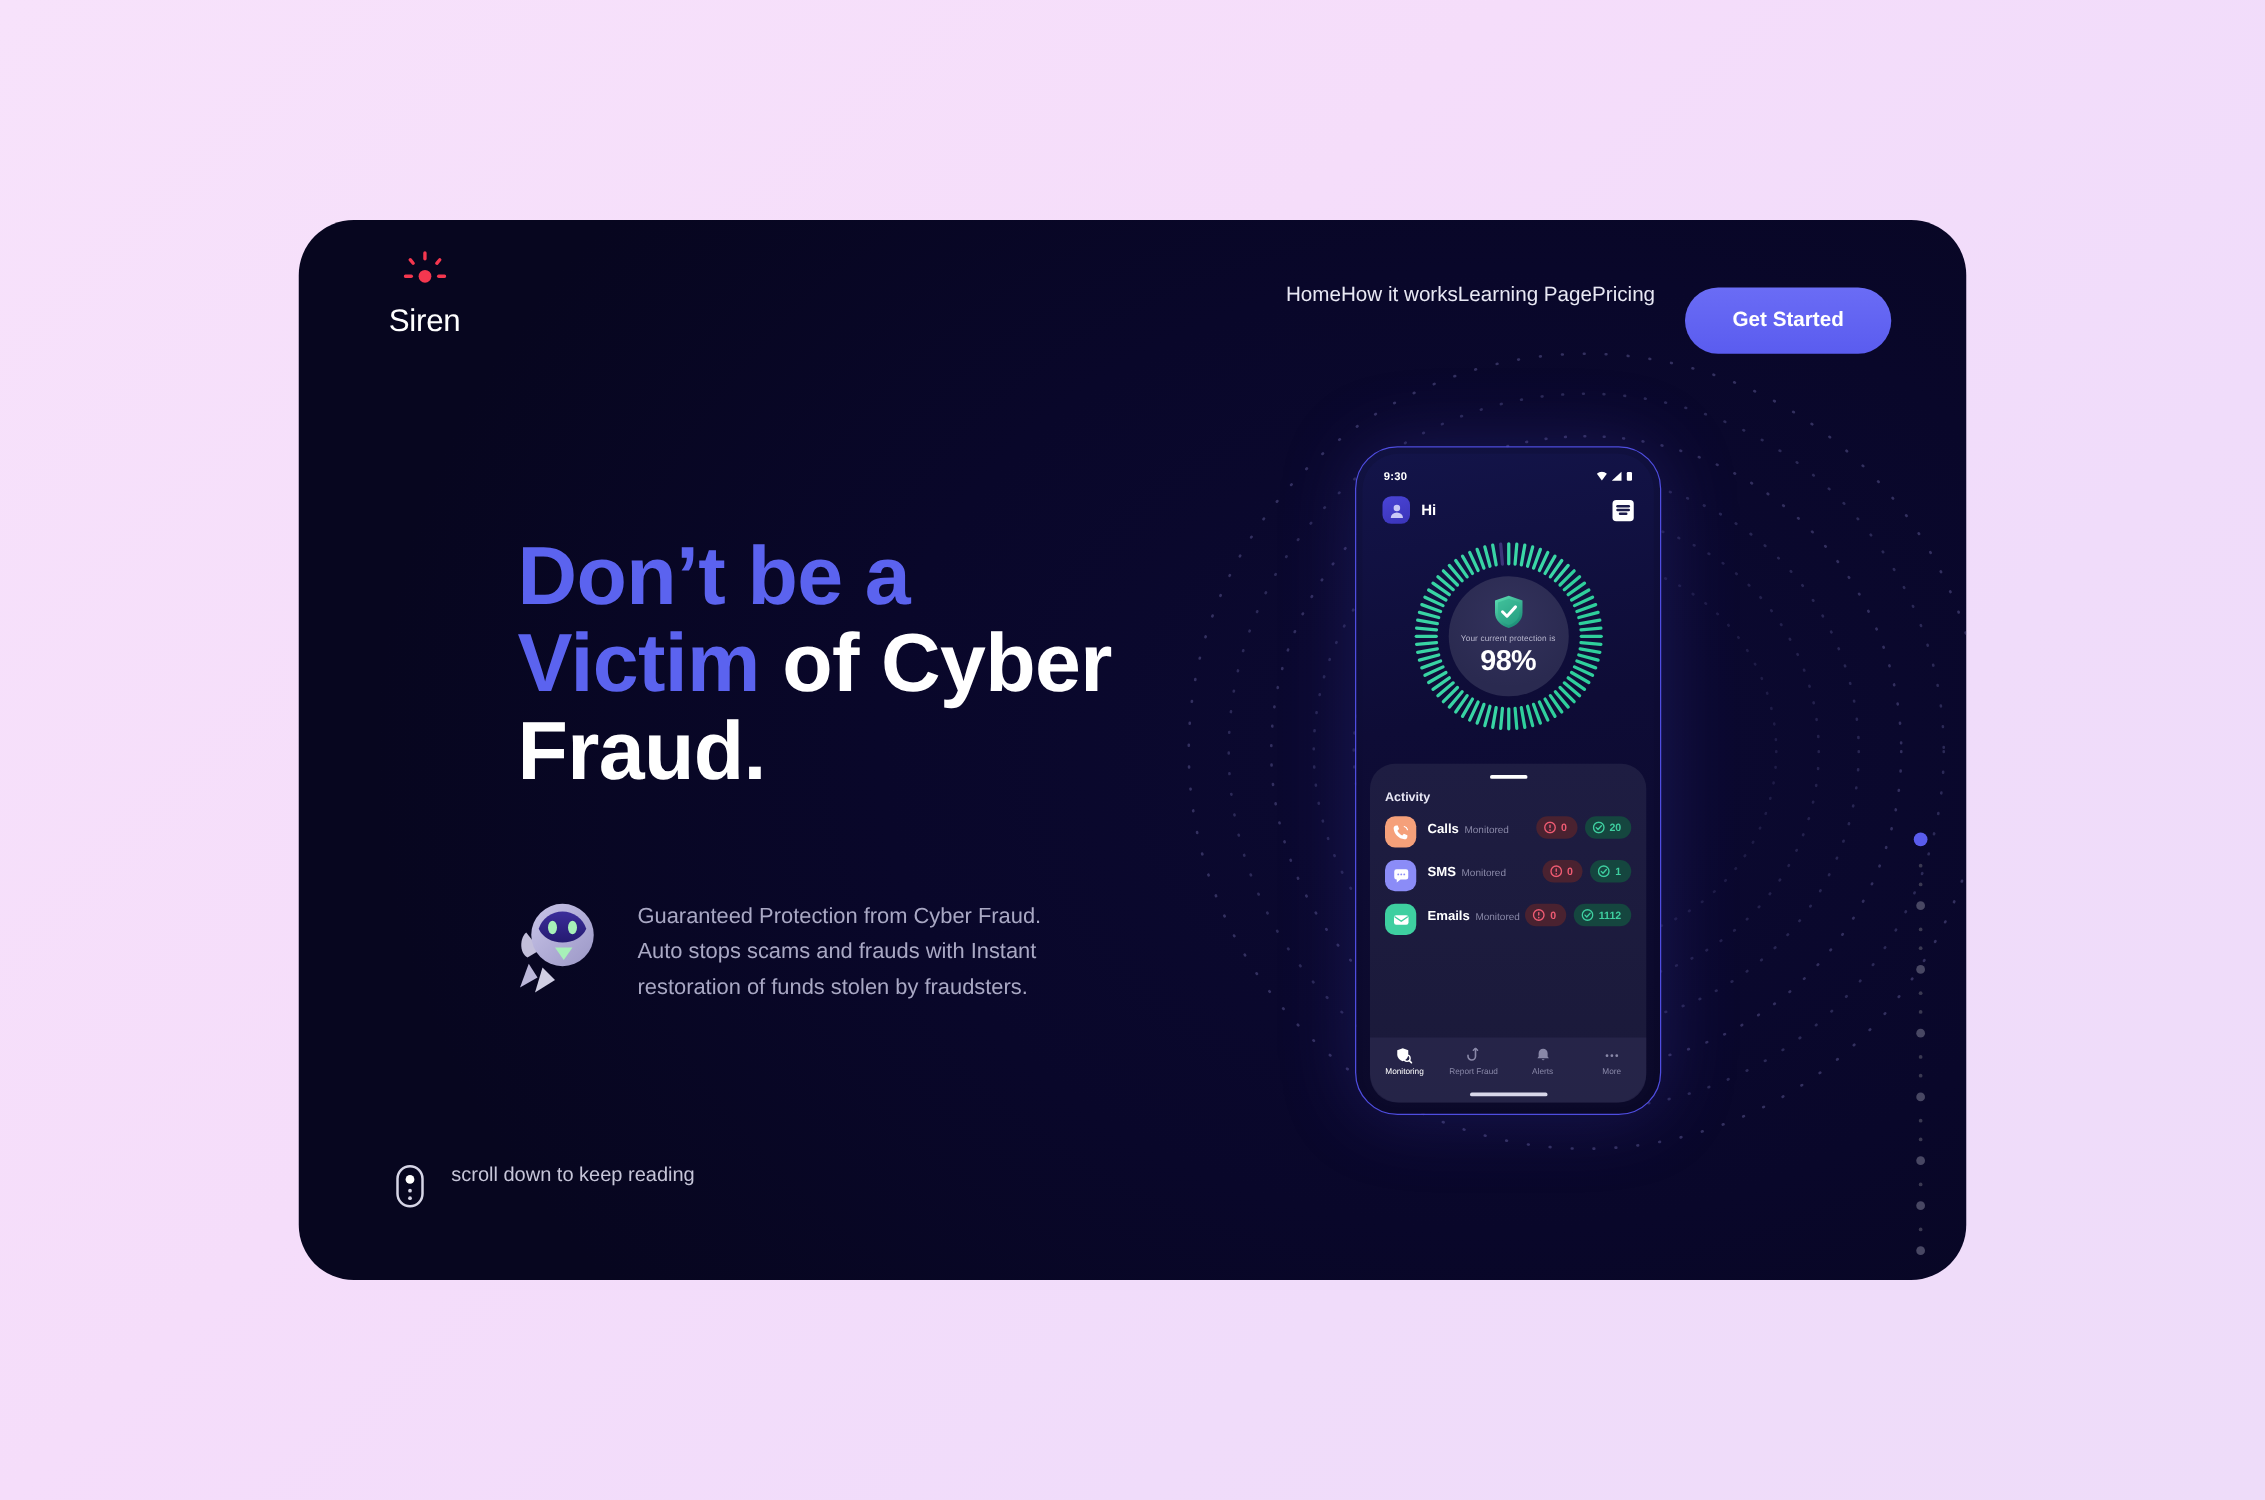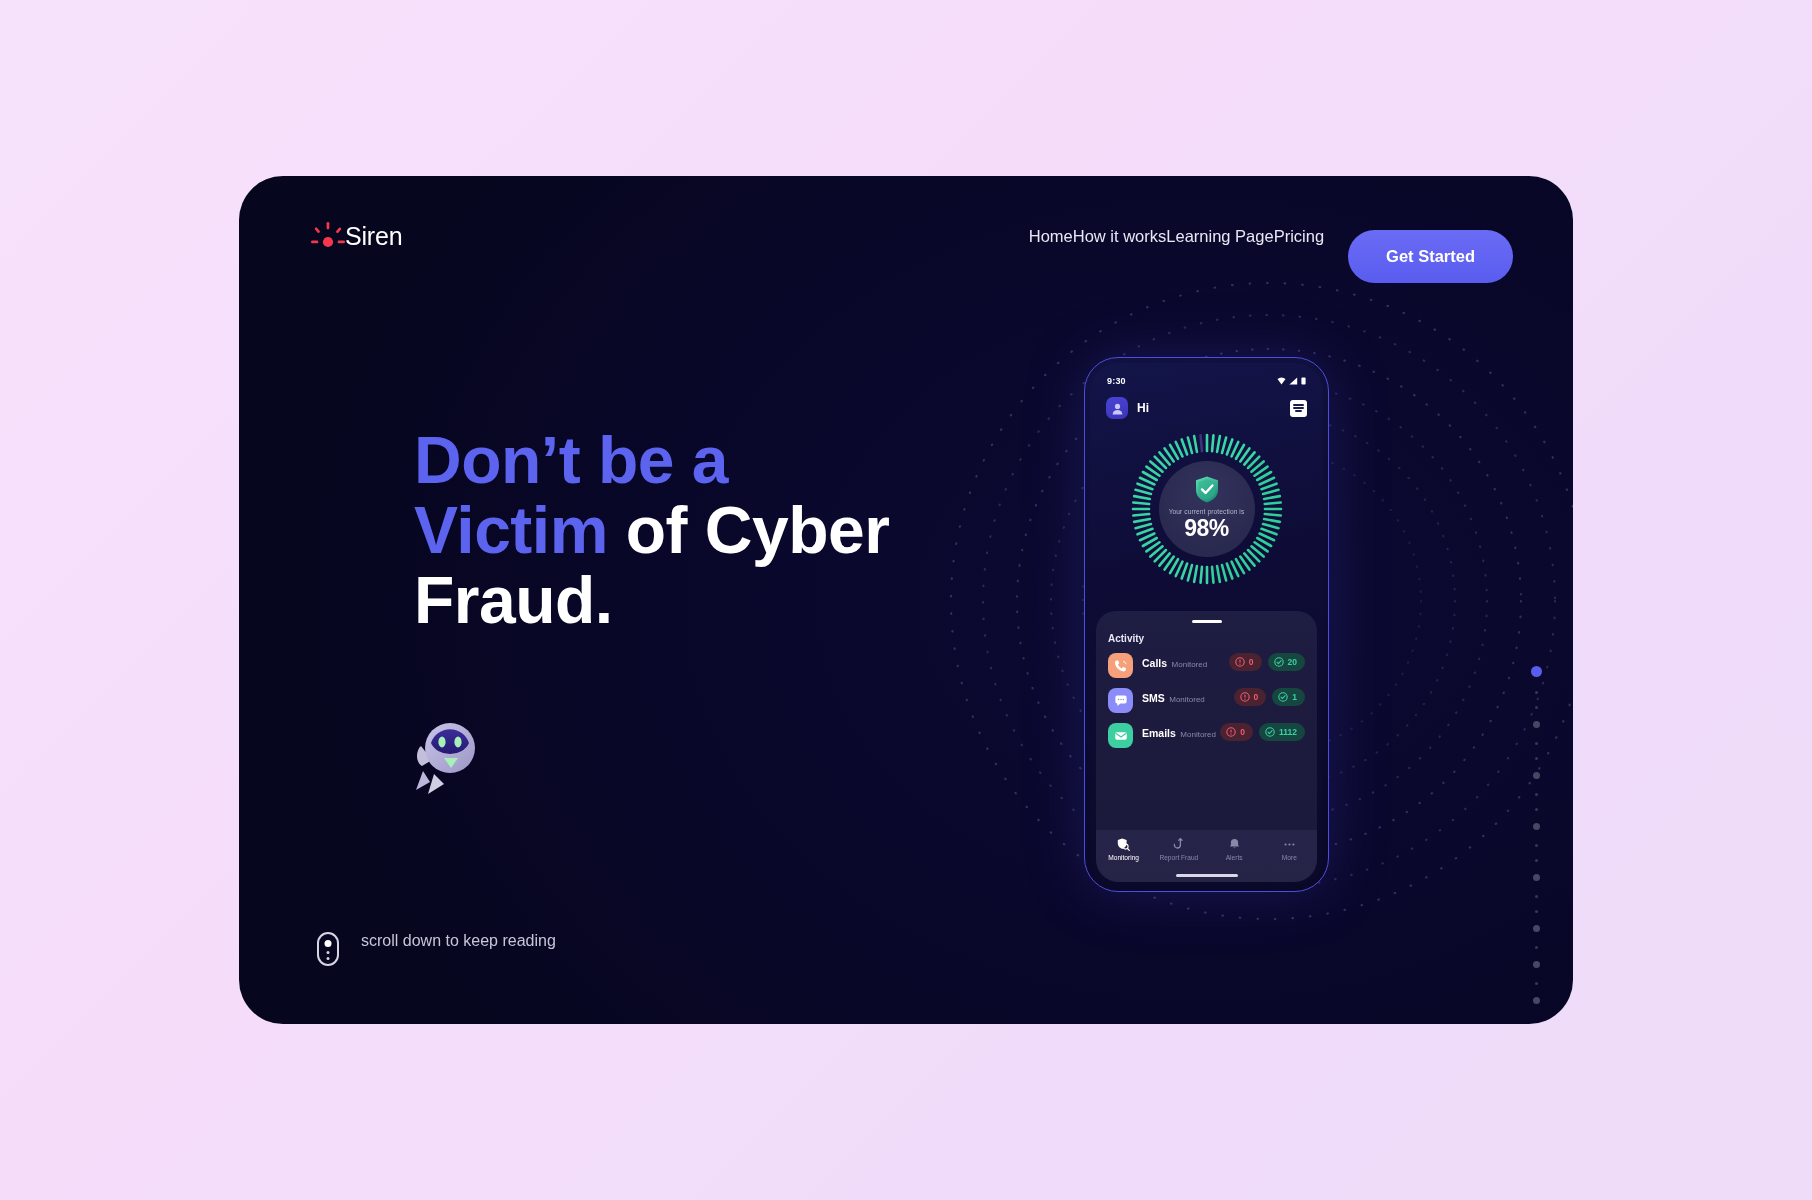--- a/index.html
+++ b/index.html
@@ -36,20 +36,22 @@
     width: 100%;
     height: 120px;
     display: flex;
     align-items: center;
     padding: 0 60px 0 72px;
   }
 
   .brand {
     display: flex;
     align-items: center;
+    gap: 13px;
+    flex-direction: column;
   }
   .brand-mark {
     width: 34px; height: 30px;
     position: relative;
     flex: none;
   }
   .brand-name {
     color: #ffffff;
     font-size: 25px;
     letter-spacing: -0.2px;
@@ -391,20 +393,25 @@
           <path d="M9 55 L2 74 L16 66 Z" fill="#cbc7ea" opacity=".92"></path>
           <path d="M20 58 L14 78 L30 68 Z" fill="#e2dff4" opacity=".92"></path>
           <path d="M7 30 C2 34 1 46 8 50 L18 44 Z" fill="#d8d4f0" opacity=".9"></path>
           <circle cx="36" cy="32" r="25" fill="url(#mbody)"></circle>
           <path d="M17 27 a20 20 0 0 1 38 0 a20 16 0 0 1 -38 0 Z" fill="url(#mvisor)"></path>
           <ellipse cx="28" cy="26" rx="3.6" ry="5.4" fill="#a7f0b8"></ellipse>
           <ellipse cx="44" cy="26" rx="3.6" ry="5.4" fill="#a7f0b8"></ellipse>
           <path d="M30 42 L44 42 L37 52 Z" fill="#a7f0b8"></path>
         </svg>
       </span>
+      <p class="subcopy">
+        <span>Guaranteed Protection from Cyber Fraud.</span><br>
+        <span>Auto stops scams and frauds with Instant</span><br>
+        <span>restoration of funds stolen by fraudsters.</span>
+      </p>
     </div>
   </div>
 
   <div class="scroll-hint">
     <span class="mouse-icon">
       <i class="m-dot big"></i>
         <i class="m-dot s1"></i>
         <i class="m-dot s2"></i>
     </span>
     <span class="scroll-text">scroll down to keep reading</span>

